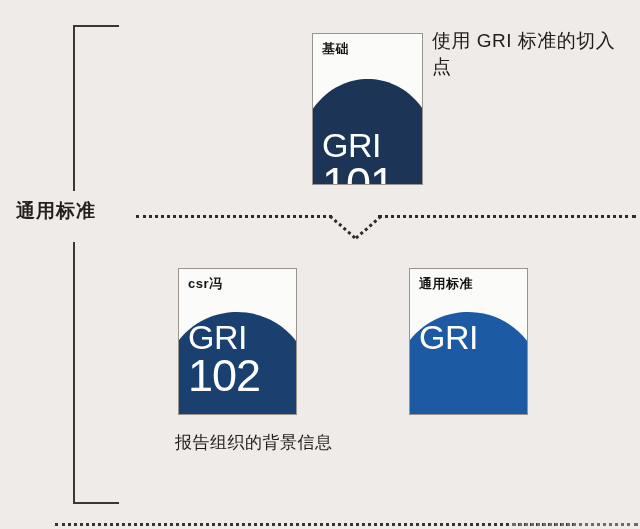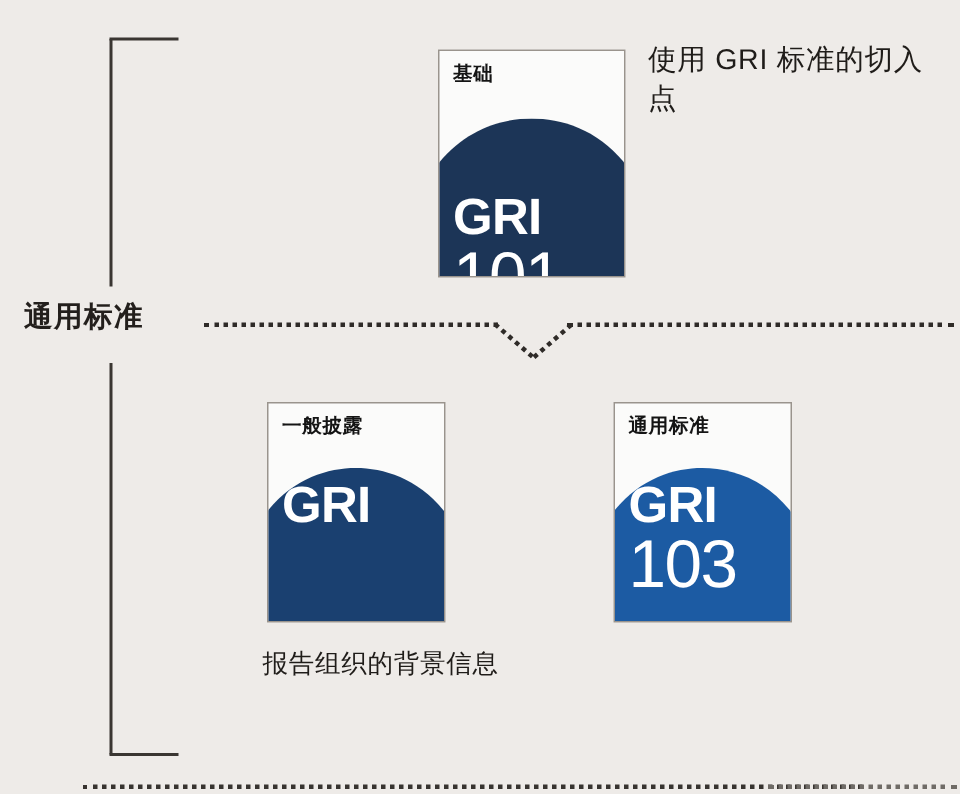--- a/index.html
+++ b/index.html
@@ -108,30 +108,30 @@
     z-index: 2;
     color: #ffffff;
     text-align: left;
     padding-left: 9px;
     box-sizing: border-box;
     line-height: 0.97;
   }
   .gri-card .code-top {
     font-size: 34px;
     letter-spacing: -0.5px;
-    font-weight: 700;
+    font-weight: 400;
   }
   .gri-card .code-num {
     font-size: 45px;
     letter-spacing: -1px;
     font-weight: 400;
   }
 
   
-  #card-101 { left: 292px; top: 33px; width: 125px; height: 152px; }
+  #card-101 { left: 312px; top: 33px; width: 111px; height: 152px; }
   #card-101 .wave   { height: 105px; }
   #card-101 .codes  { top: 95px; }
 
   
   #card-102 { left: 178px; top: 268px; width: 119px; height: 147px; }
   #card-102 .wave   { height: 102px; }
   #card-102 .codes  { top: 325px; }
 
   
   #card-103 { left: 409px; top: 268px; width: 119px; height: 147px; }
@@ -198,41 +198,41 @@
         <path id="wave-101" d="M0,34 C14,8 34,0 50,0 C66,0 86,8 100,34 L100,100 L0,100 Z" fill="#1c3557"></path>
       </svg>
     </div>
     <div class="codes">
       <div class="code-top">GRI</div>
       <div class="code-num">101</div>
     </div>
   </div>
 
   <div class="gri-card" id="card-102">
-    <span class="tag">一般披露</span>
+    <span class="tag">csr冯</span>
     <div class="wave">
       <svg viewBox="0 0 100 100" preserveAspectRatio="none" aria-hidden="true">
         <path id="wave-102" d="M0,34 C14,8 34,0 50,0 C66,0 86,8 100,34 L100,100 L0,100 Z" fill="#1a4070"></path>
       </svg>
     </div>
     <div class="codes">
       <div class="code-top">GRI</div>
+      <div class="code-num">102</div>
     </div>
   </div>
 
   <div class="gri-card" id="card-103">
     <span class="tag">通用标准</span>
     <div class="wave">
       <svg viewBox="0 0 100 100" preserveAspectRatio="none" aria-hidden="true">
         <path id="wave-103" d="M0,34 C14,8 34,0 50,0 C66,0 86,8 100,34 L100,100 L0,100 Z" fill="#1c5ba3"></path>
       </svg>
     </div>
     <div class="codes">
       <div class="code-top">GRI</div>
-      <div class="code-num">103</div>
     </div>
   </div>
 
   <div class="annot" id="caption-102">报告组织的背景信息</div>
 
   <div class="annot" id="annot-101">使用 GRI 标准的切入点</div>
 
 
 
 </div>

